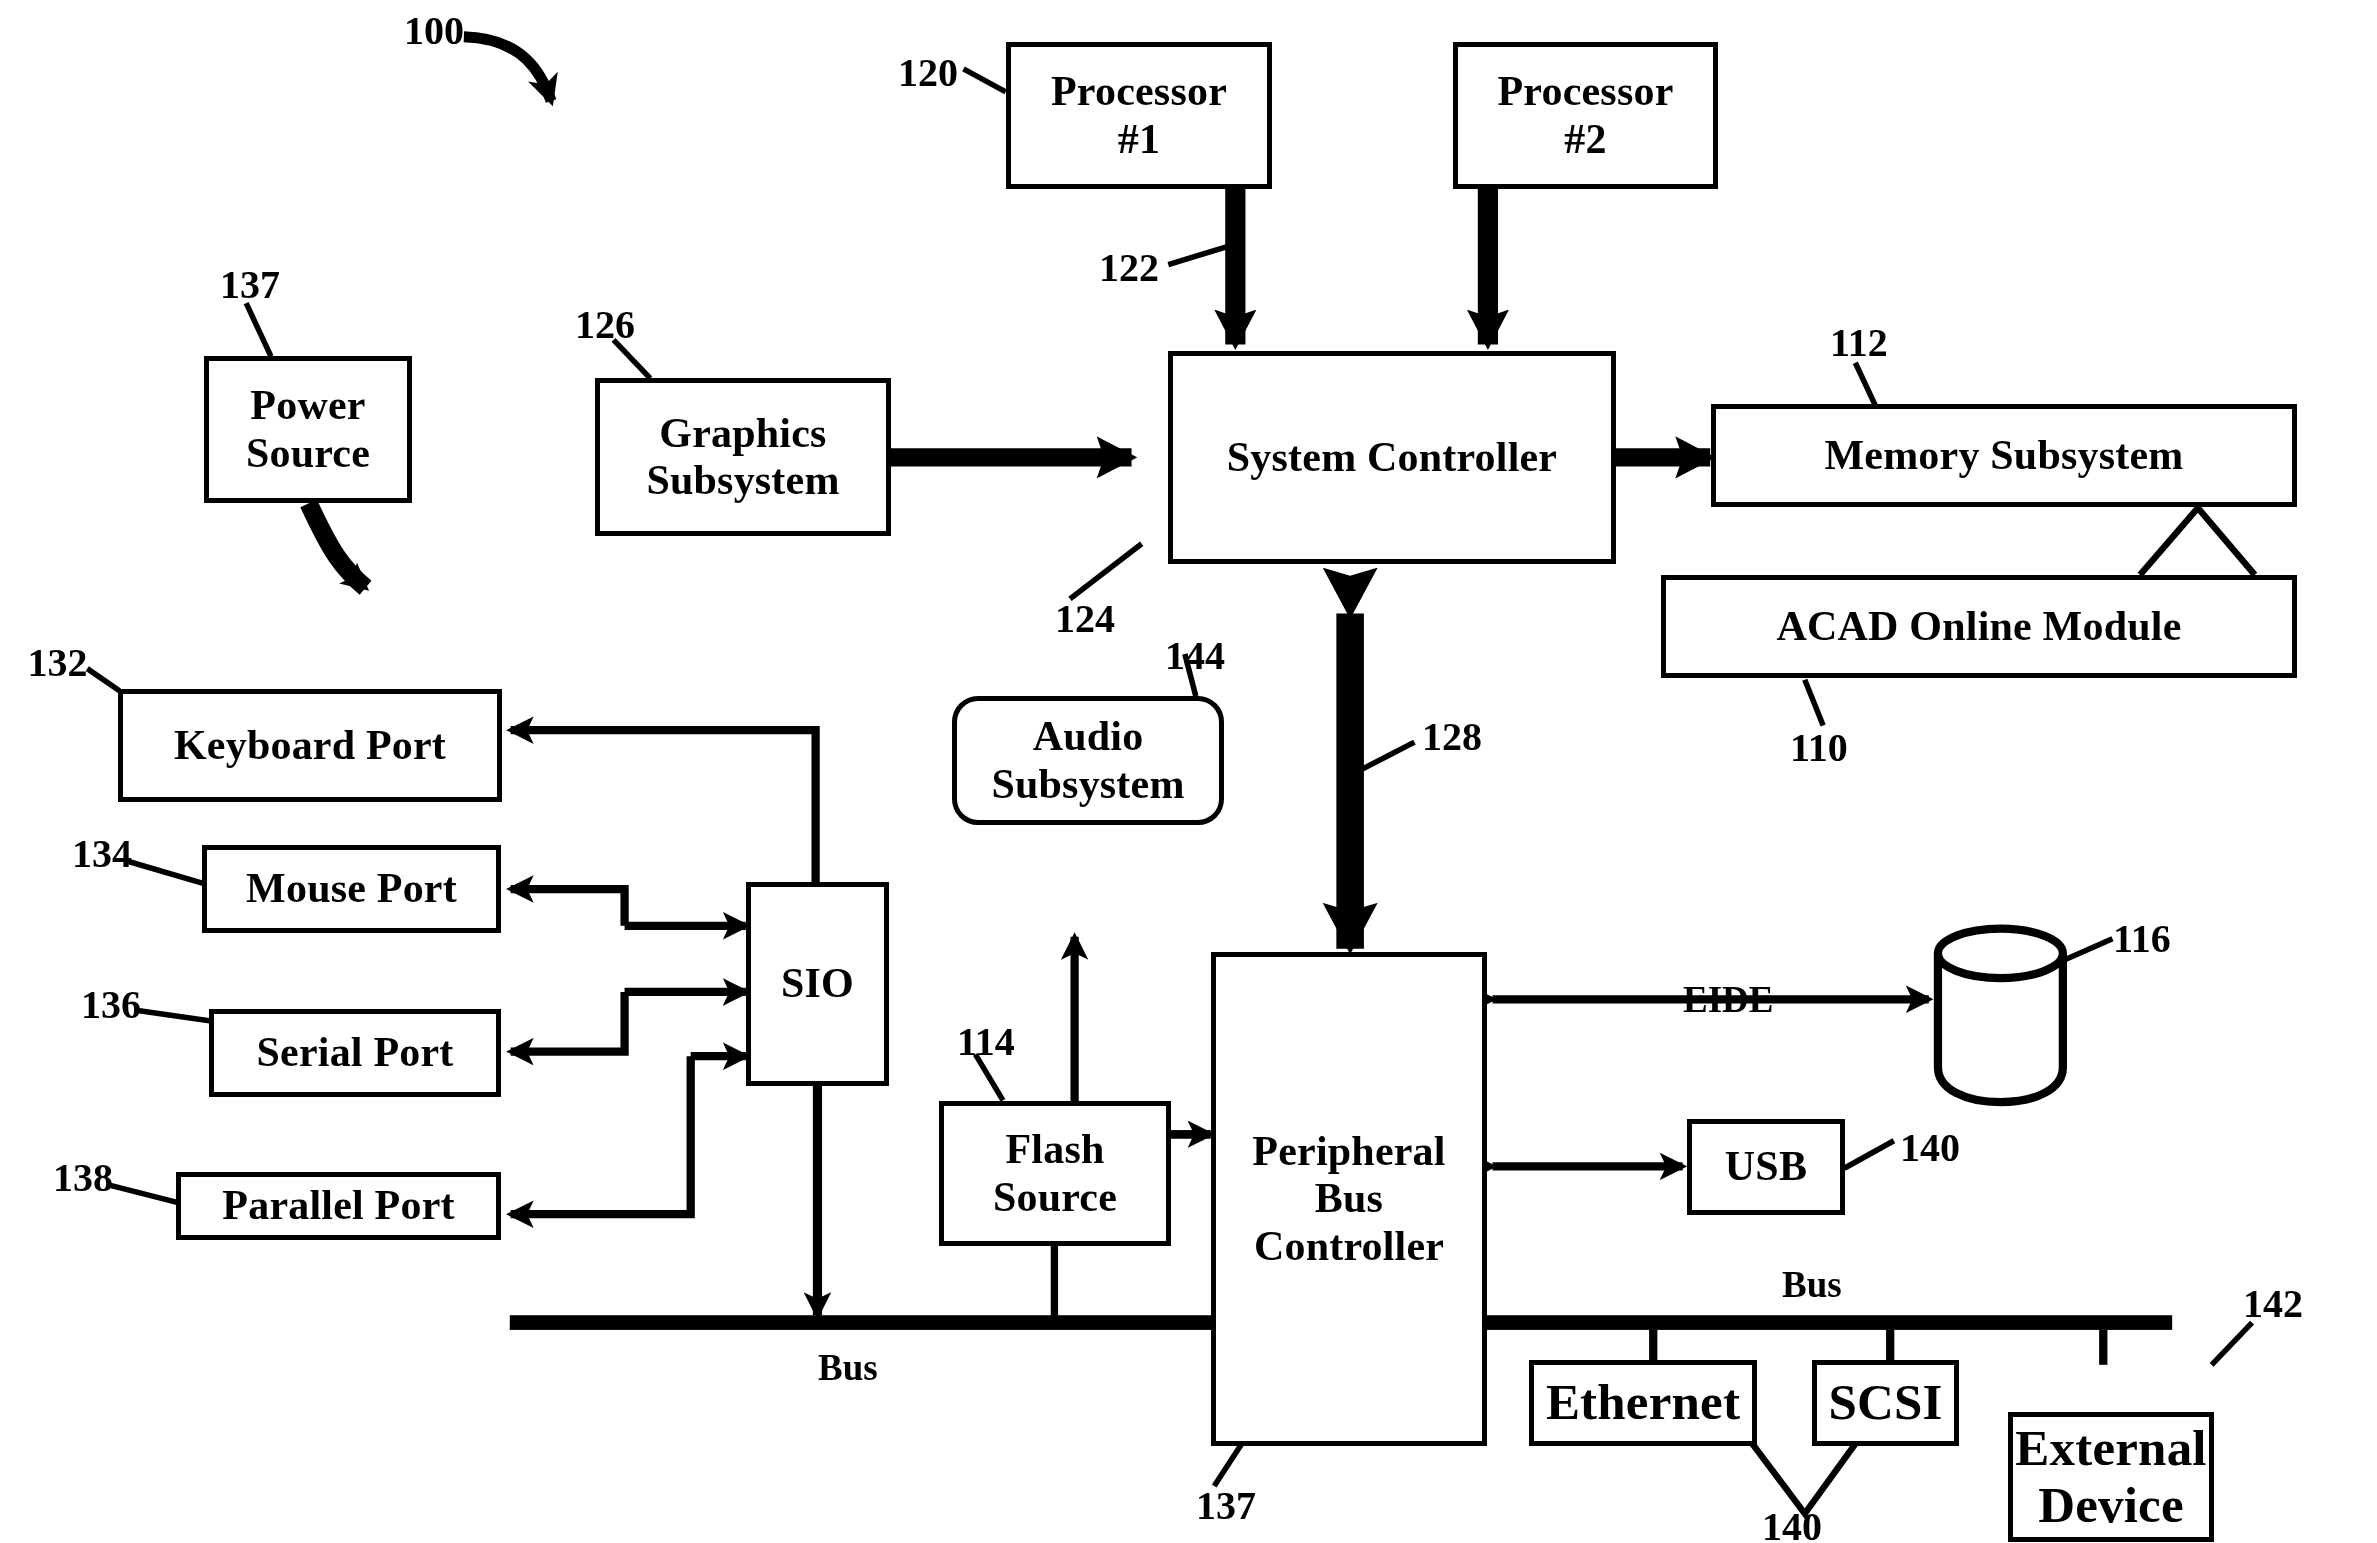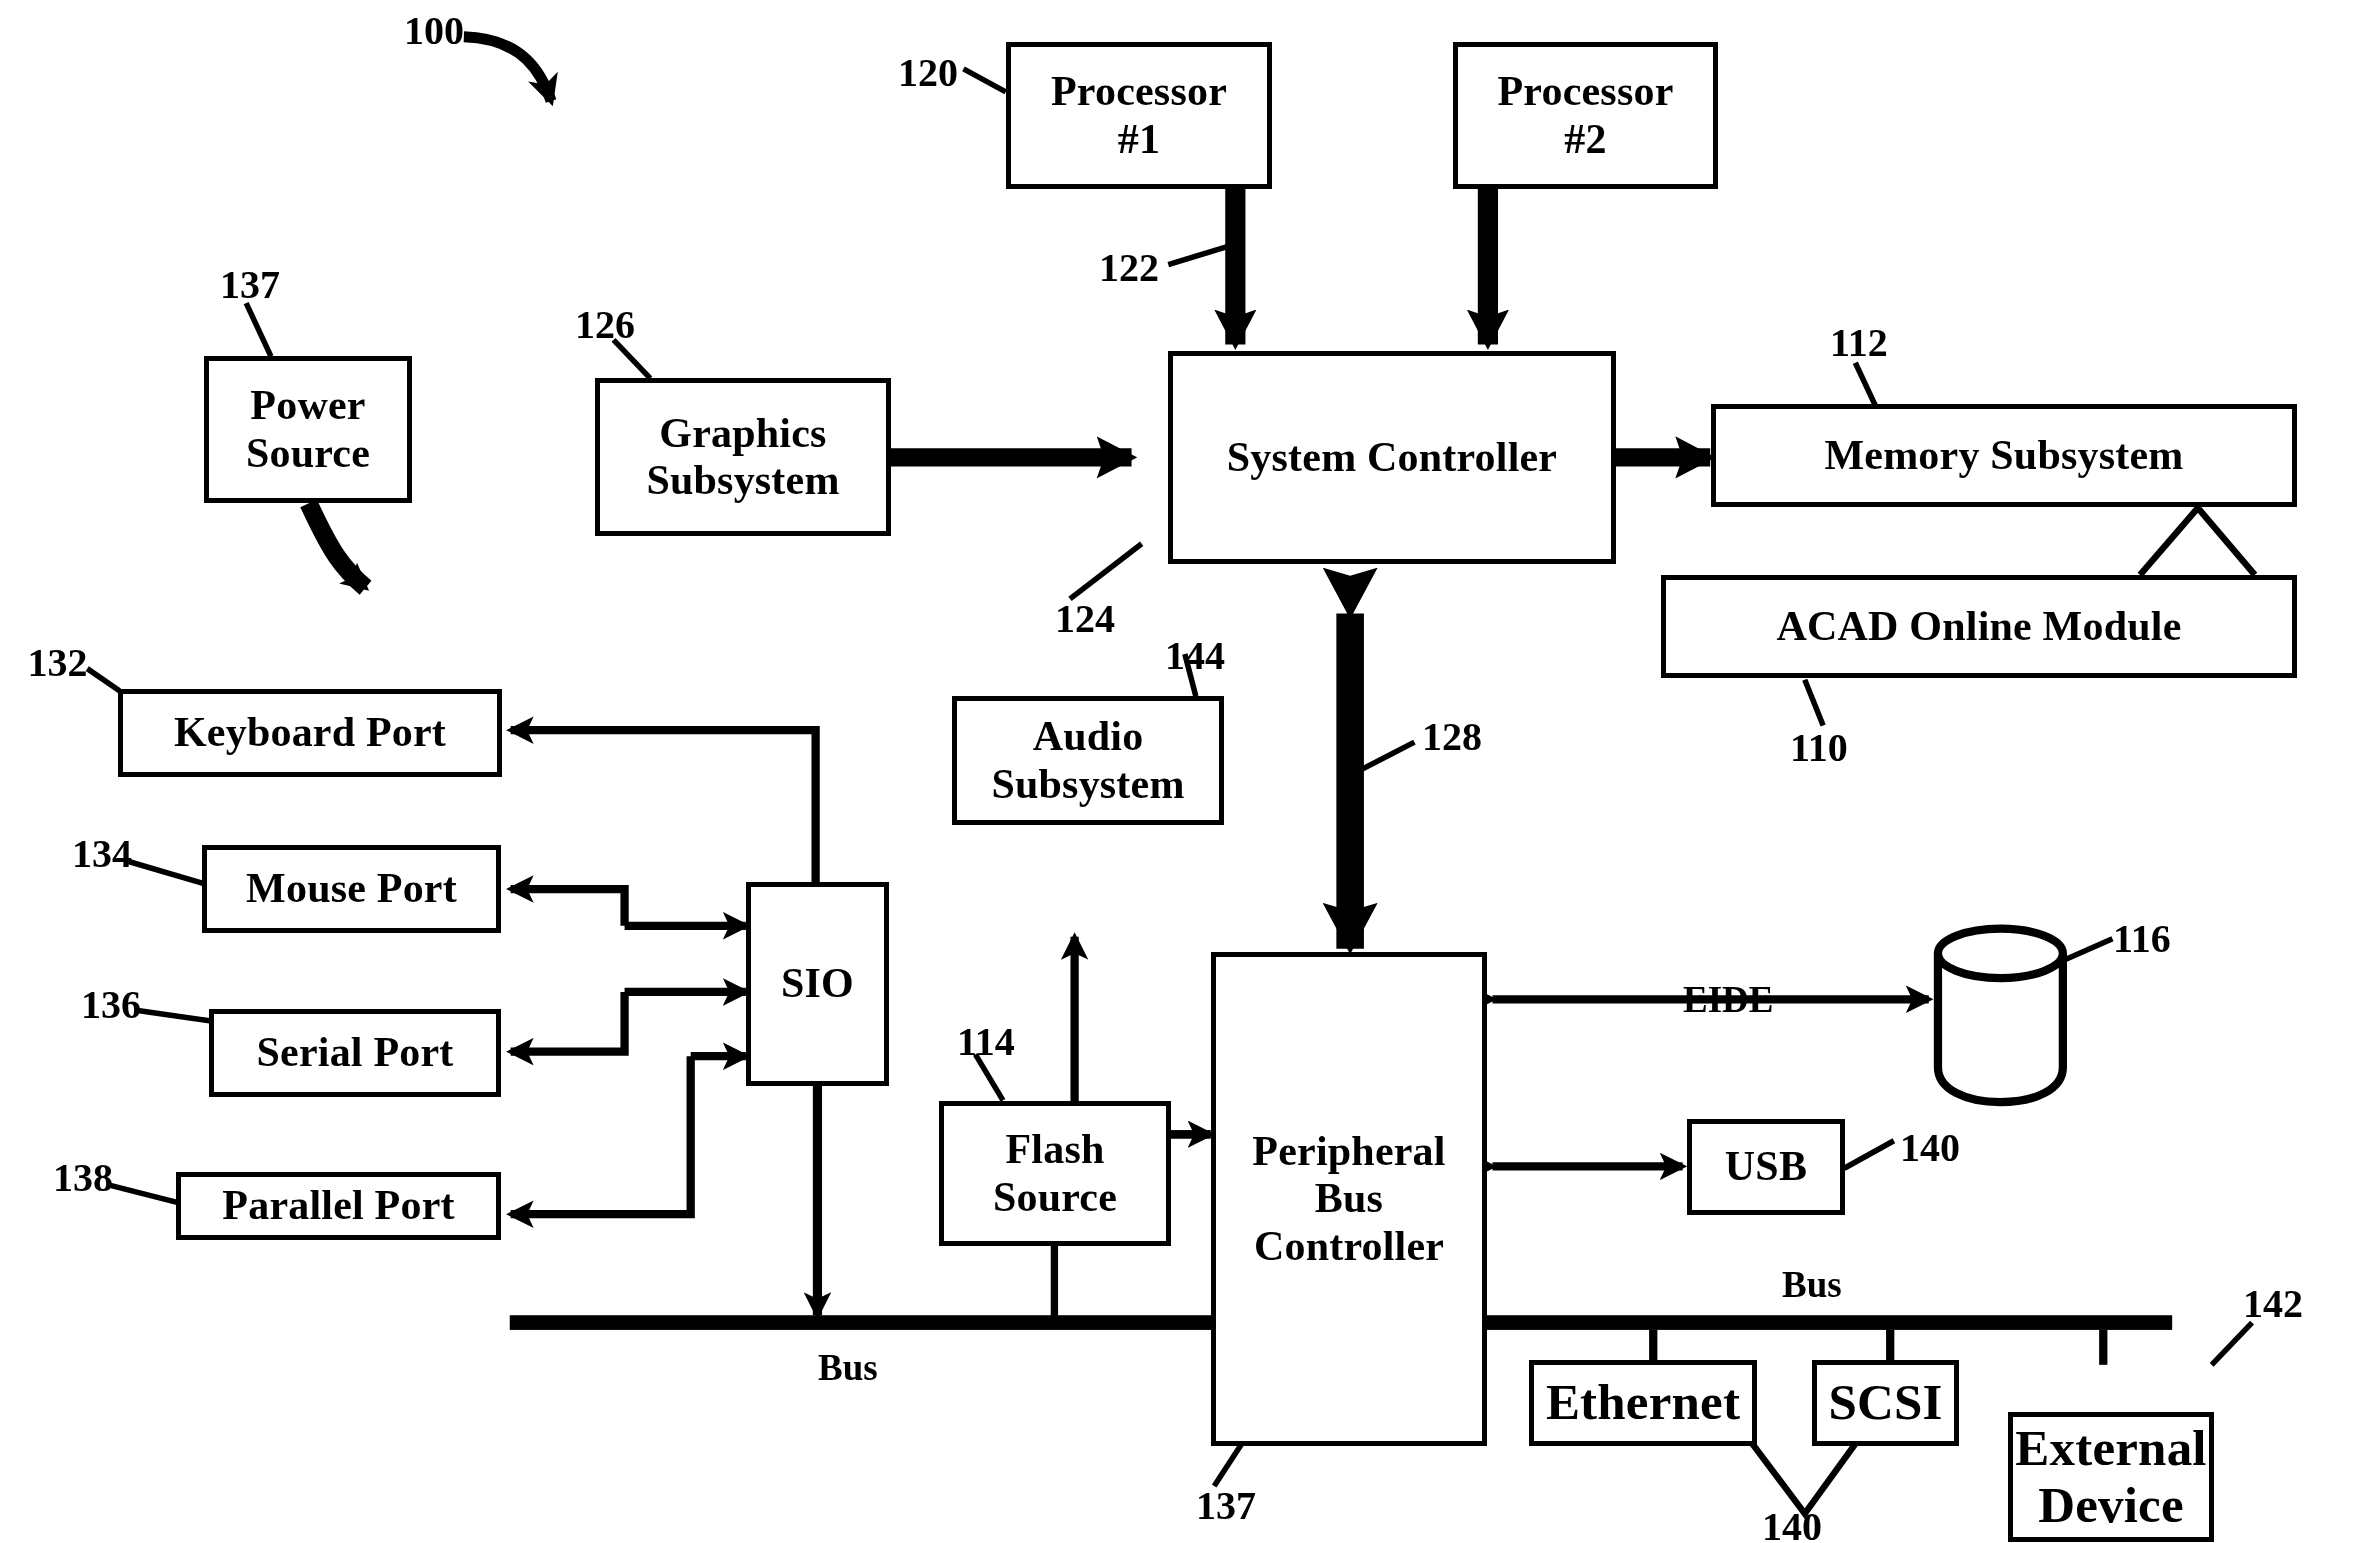--- a/index.html
+++ b/index.html
@@ -234,41 +234,41 @@
     <span>ACAD Online Module</span>
   </div>
 
   <div class="box f46" style="left:204px; top:356px; width:208px; height:147px;">
     <span>
       <span>Power</span>
       <span>Source</span>
     </span>
   </div>
 
-  <div class="box f46" style="left:118px; top:689px; width:384px; height:88px;">
+  <div class="box f46" style="left:118px; top:689px; width:384px; height:113px;">
     <span>Keyboard Port</span>
   </div>
 
   <div class="box f46" style="left:202px; top:845px; width:299px; height:88px;">
     <span>Mouse Port</span>
   </div>
 
   <div class="box f46" style="left:209px; top:1009px; width:292px; height:88px;">
     <span>Serial Port</span>
   </div>
 
   <div class="box f46" style="left:176px; top:1172px; width:325px; height:68px;">
     <span>Parallel Port</span>
   </div>
 
   <div class="box f46" style="left:746px; top:882px; width:143px; height:204px;">
     <span>SIO</span>
   </div>
 
-  <div class="box f46" style="left:952px; top:696px; width:272px; height:129px;">
+  <div class="box f46" style="left:952px; top:696px; width:272px; height:129px;border-radius:26px;">
     <span>
       <span>Audio</span>
       <span>Subsystem</span>
     </span>
   </div>
 
   <div class="box f46" style="left:939px; top:1101px; width:232px; height:145px;">
     <span>
       <span>Flash</span>
       <span>Source</span>

